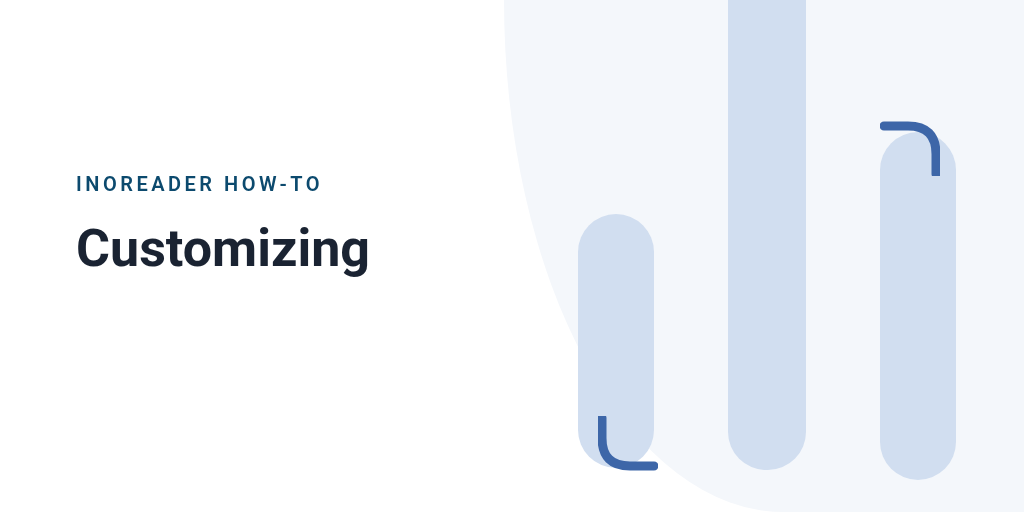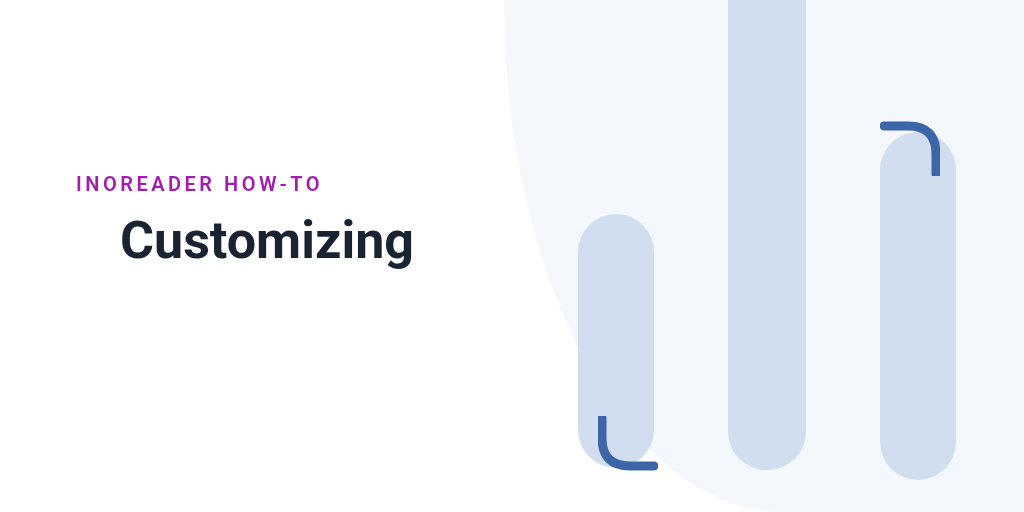--- a/index.html
+++ b/index.html
@@ -27,30 +27,29 @@
     .text-wrap {
       position: absolute;
       left: 76px;
       top: 172px;
       z-index: 10;
     }
     .eyebrow {
       font-size: 20px;
       font-weight: 600;
       letter-spacing: 3.5px;
-      color: #a21caf;
-      margin-bottom: 16px;
+      color: #0c4a6e;
+      margin-bottom: 24px;
       text-transform: uppercase;
     }
     .headline {
       font-size: 52px;
       font-weight: 700;
       line-height: 1.12;
       color: #1a2332;
-      margin-left: 44px;
     }
     .bars {
       position: absolute;
       top: 0;
       right: 0;
       width: 520px;
       height: 512px;
       z-index: 5;
     }
     .bar {

